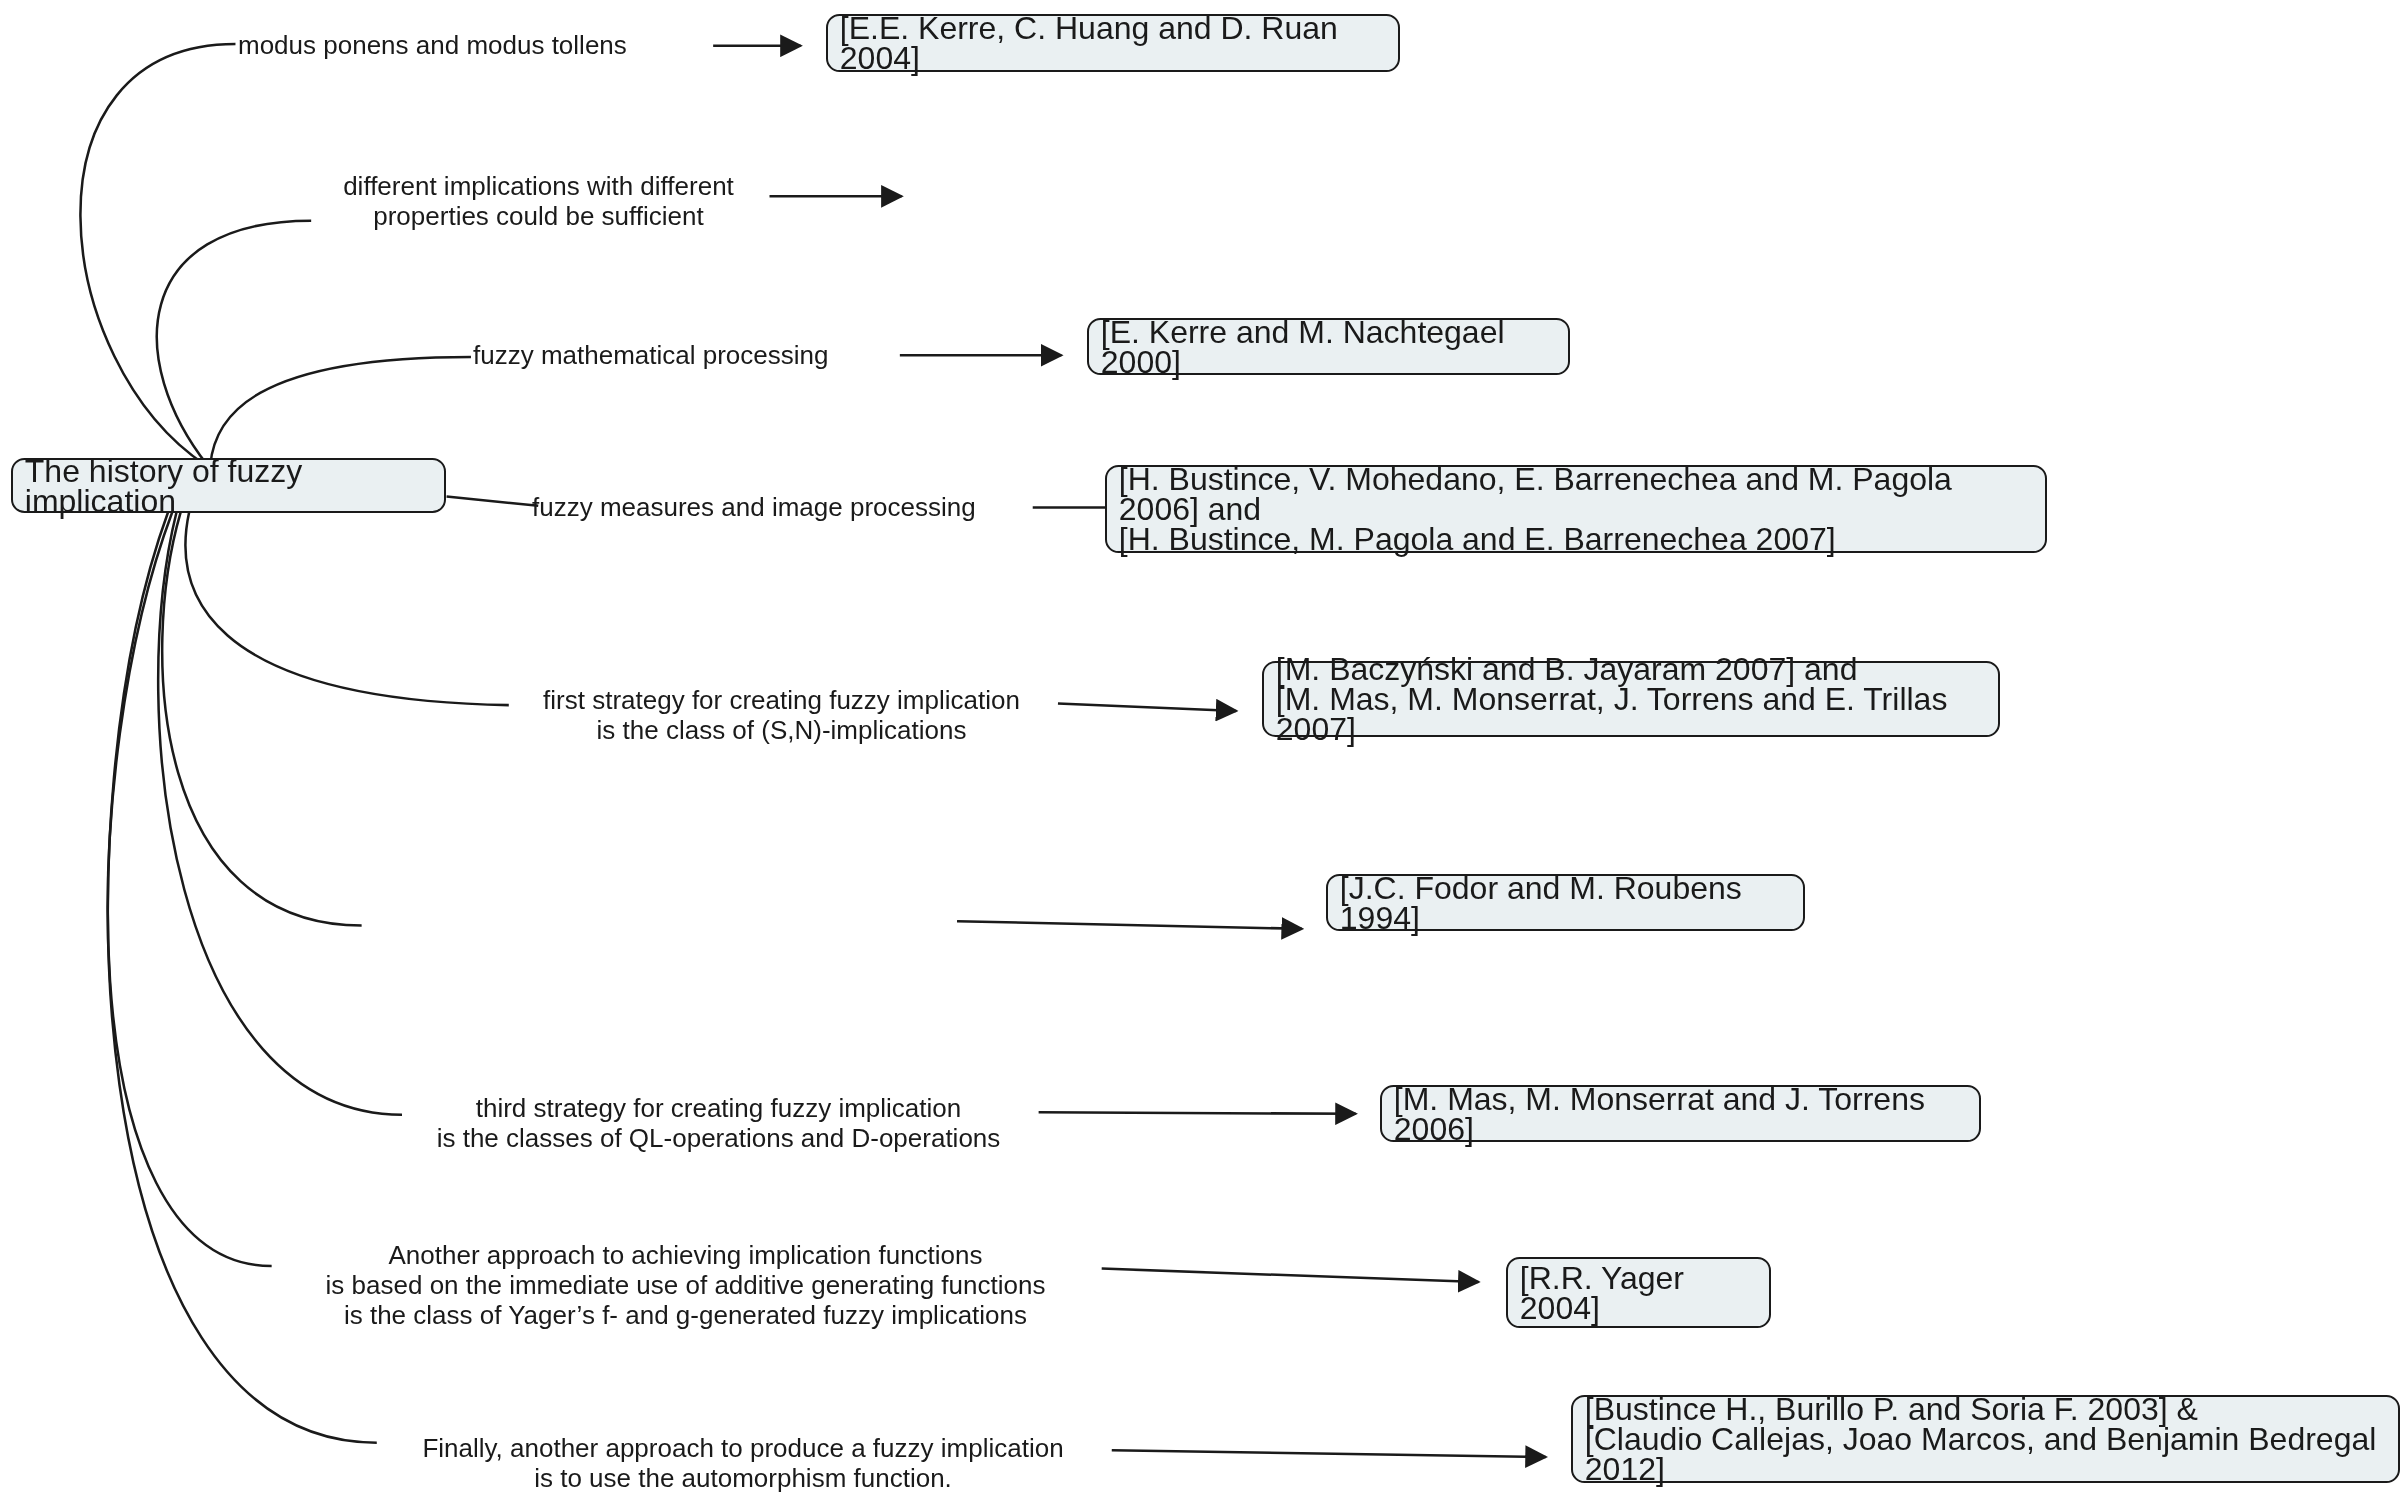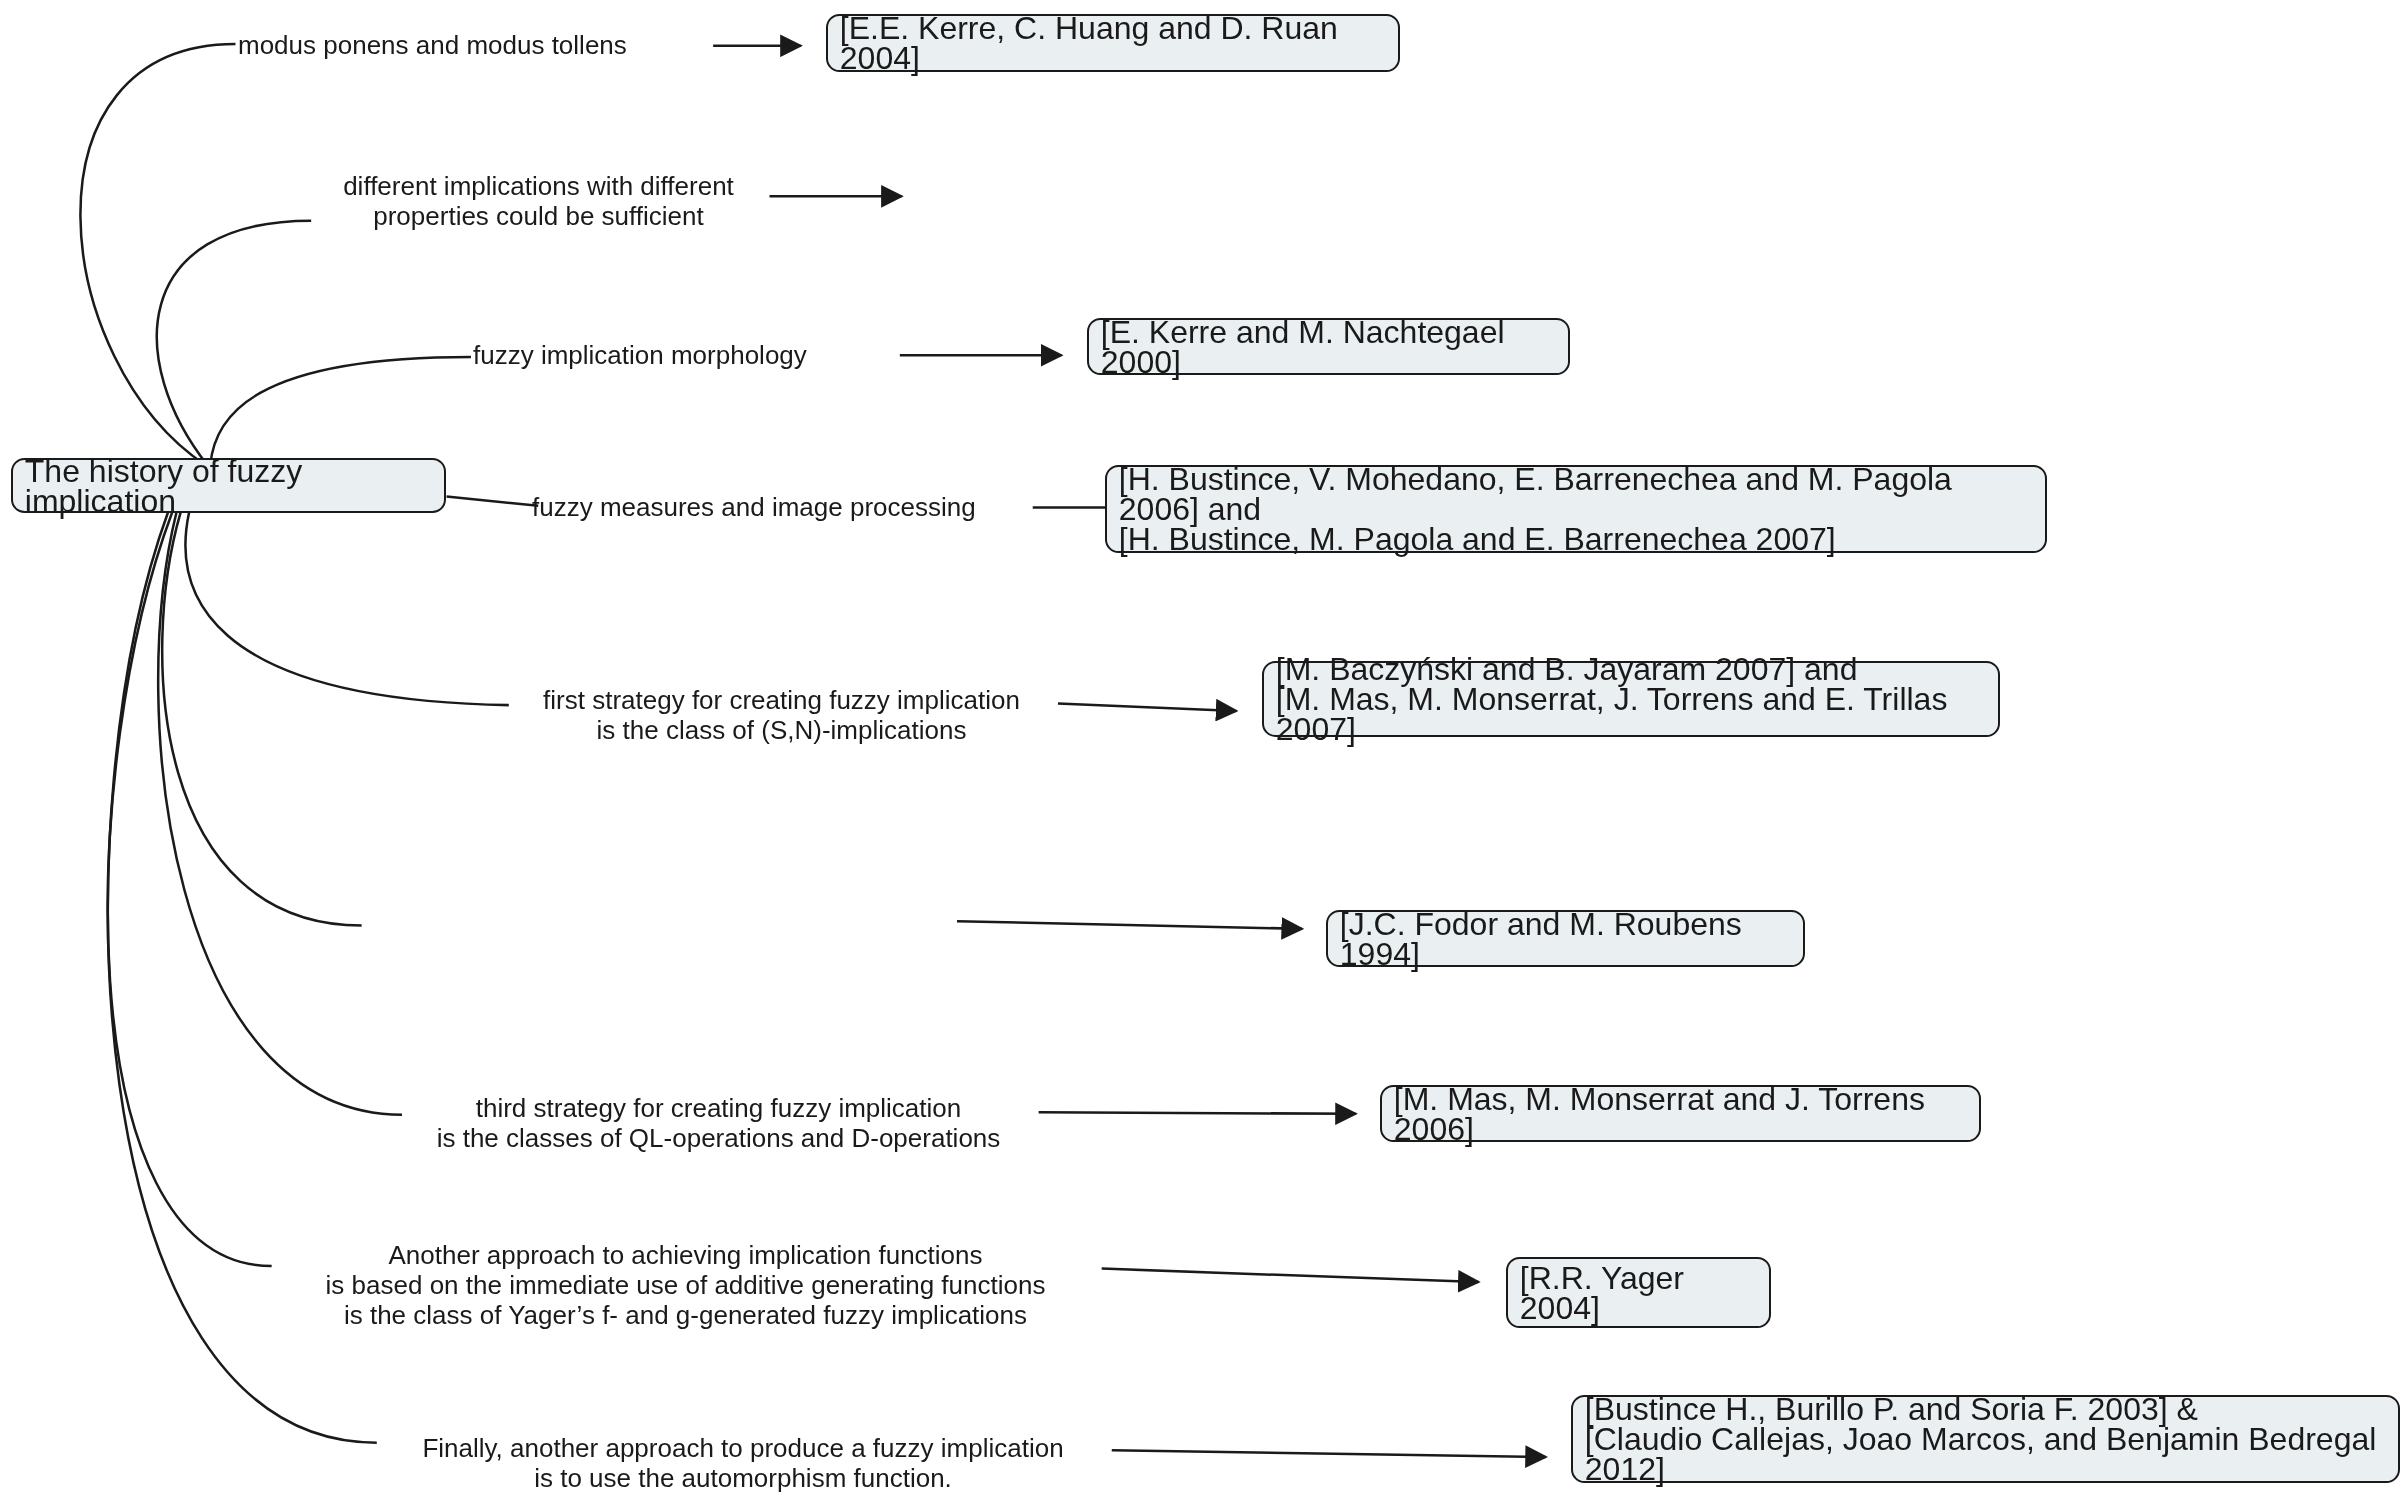--- a/index.html
+++ b/index.html
@@ -68,21 +68,21 @@
 
   <div class="node" style="left:11px;top:458px;width:435px;height:55px;">
     <span>The history of fuzzy implication</span>
   </div>
 
   <div class="blabel single" style="left:238px;top:30px;">modus ponens and modus tollens</div>
 
   <div class="blabel" style="left:313px;top:171px;width:451px;">different implications with different
 properties could be sufficient</div>
 
-  <div class="blabel single" style="left:473px;top:340px;">fuzzy implication morphology</div>
+  <div class="blabel single" style="left:473px;top:340px;">fuzzy mathematical processing</div>
 
   <div class="blabel single" style="left:532px;top:492px;">fuzzy measures and image processing</div>
 
   <div class="blabel" style="left:509px;top:685px;width:545px;">first strategy for creating fuzzy implication
 is the class of (S,N)-implications</div>
 
 
   <div class="blabel" style="left:402px;top:1093px;width:633px;">third strategy for creating fuzzy implication
 is the classes of QL-operations and D-operations</div>
 
@@ -97,21 +97,21 @@
 
 
   <div class="cbox" style="left:1087px;top:318px;width:483px;height:57px;">[E. Kerre and M. Nachtegael 2000]</div>
 
   <div class="cbox" style="left:1105px;top:465px;width:942px;height:88px;">[H. Bustince, V. Mohedano, E. Barrenechea and M. Pagola 2006] and
 [H. Bustince, M. Pagola and E. Barrenechea 2007]</div>
 
   <div class="cbox" style="left:1262px;top:661px;width:738px;height:76px;">[M. Baczyński and B. Jayaram 2007] and
 [M. Mas, M. Monserrat, J. Torrens and E. Trillas 2007]</div>
 
-  <div class="cbox" style="left:1326px;top:910px;width:479px;height:57px;">[J.C. Fodor and M. Roubens 1994]</div>
+  <div class="cbox" style="left:1326px;top:874px;width:479px;height:57px;">[J.C. Fodor and M. Roubens 1994]</div>
 
   <div class="cbox" style="left:1380px;top:1085px;width:601px;height:57px;">[M. Mas, M. Monserrat and J. Torrens 2006]</div>
 
   <div class="cbox" style="left:1506px;top:1257px;width:265px;height:71px;">[R.R. Yager 2004]</div>
 
   <div class="cbox" style="left:1571px;top:1395px;width:829px;height:88px;">[Bustince H., Burillo P. and Soria F. 2003] &amp;
 [Claudio Callejas, Joao Marcos, and Benjamin Bedregal 2012]</div>
 
 </div>
 

